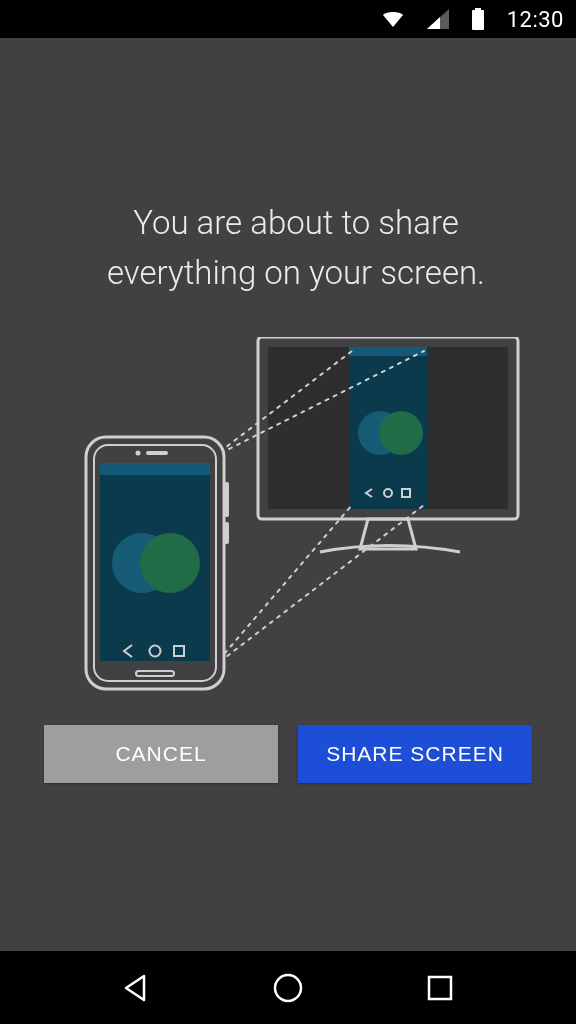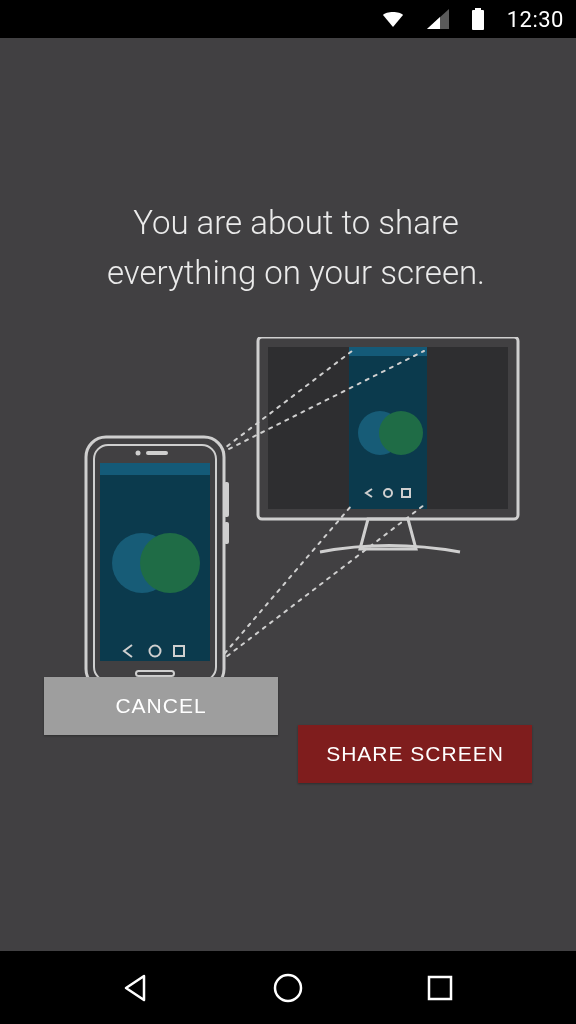--- a/index.html
+++ b/index.html
@@ -63,21 +63,21 @@
       height: 58px;
       border: none;
       font-size: 21px;
       font-weight: 400;
       letter-spacing: 1px;
       cursor: pointer;
       box-shadow: 0 1px 2px rgba(0,0,0,0.3);
       text-align: center;
     }
     .btn-cancel { background: #9e9e9e; color: #fff; }
-    .btn-primary { background: #7f1d1d; color: #fff; margin-top: 48px; }
+    .btn-primary { background: #1d4ed8; color: #fff; }
 
     
     .nav-bar {
       height: 73px;
       background: #000;
       display: flex;
       align-items: center;
       justify-content: space-around;
       padding: 0 60px;
     }

